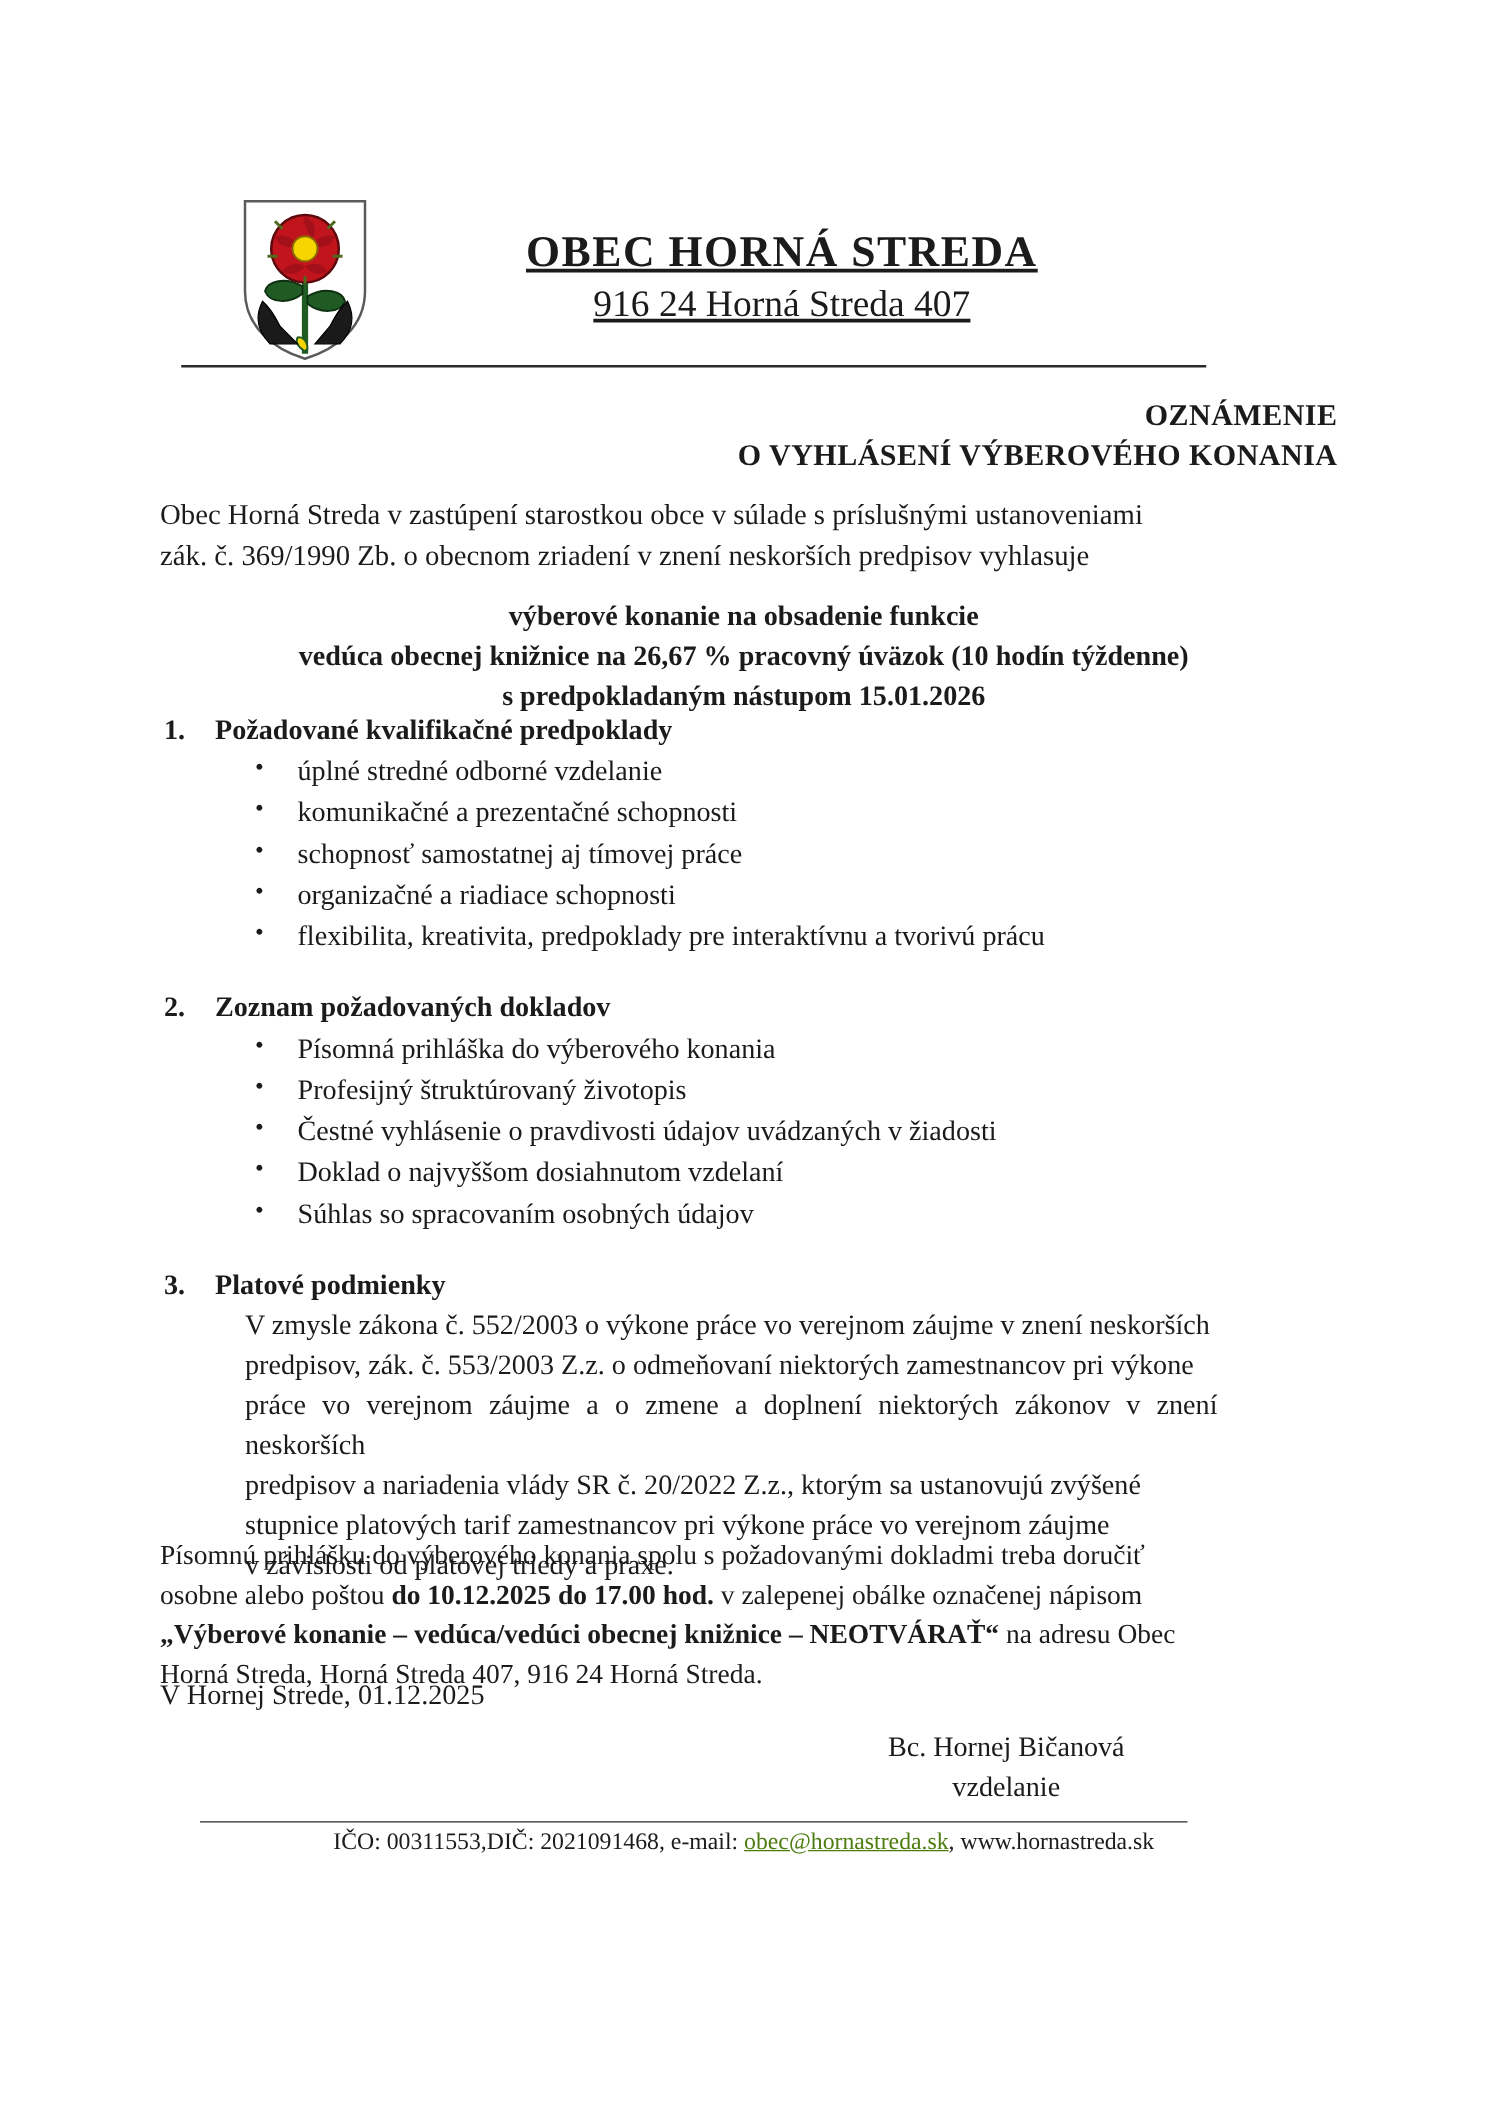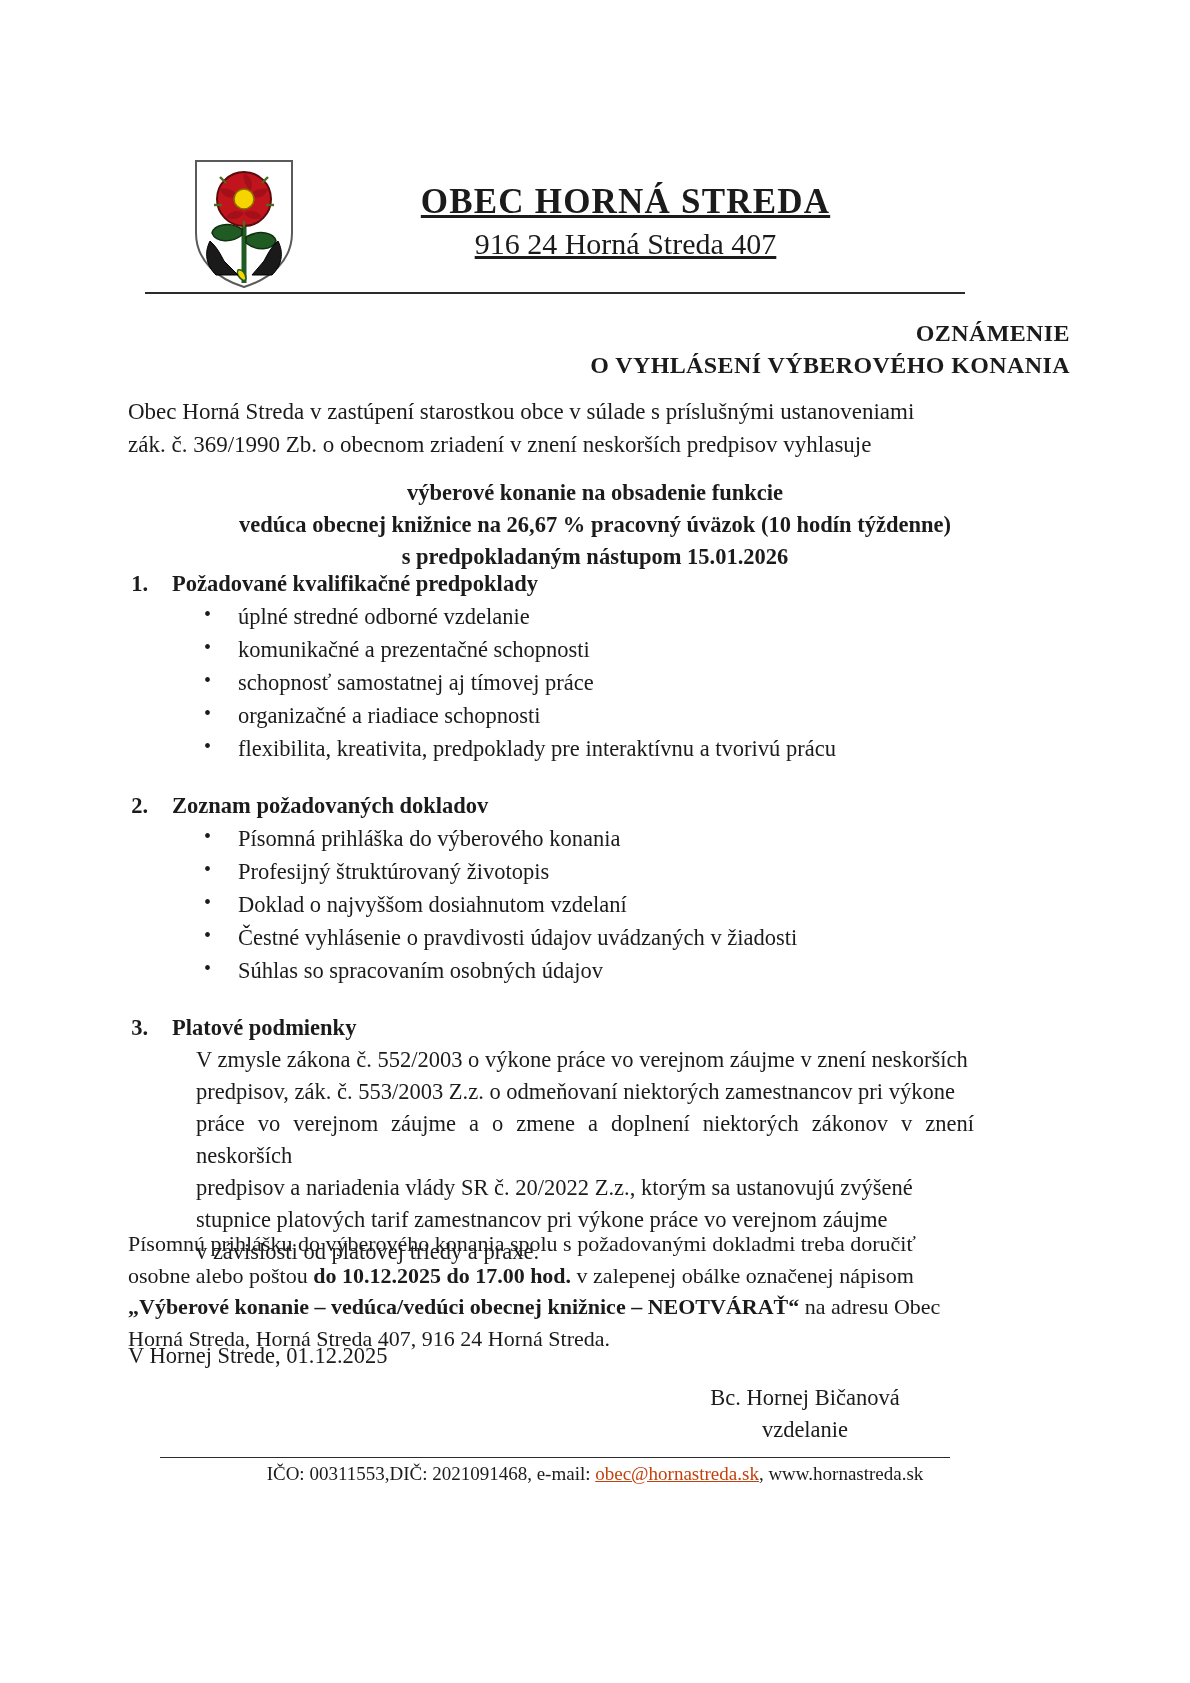--- a/index.html
+++ b/index.html
@@ -198,21 +198,21 @@
   .footer {
     position: absolute;
     top: 1462px;
     left: 120px;
     width: 950px;
     text-align: center;
     font-size: 19px;
     line-height: 1.3;
   }
   .footer .email {
-    color: #c2410c;
+    color: #4d7c0f;
     text-decoration: underline;
     text-align: center;
   }
 </style>
 </head>
 <body>
 
 <div class="page">
 
   <div class="header">
@@ -292,22 +292,22 @@
     </div>
 
     <div class="section">
       <div class="section-head">
         <span class="section-num">2.</span>
         <span class="section-title">Zoznam požadovaných dokladov</span>
       </div>
       <ul class="bullets">
         <li>Písomná prihláška do výberového konania</li>
         <li>Profesijný štruktúrovaný životopis</li>
+        <li>Čestné vyhlásenie o pravdivosti údajov uvádzaných v žiadosti</li>
         <li>Doklad o najvyššom dosiahnutom vzdelaní</li>
-        <li>Čestné vyhlásenie o pravdivosti údajov uvádzaných v žiadosti</li>
         <li>Súhlas so spracovaním osobných údajov</li>
       </ul>
     </div>
 
     <div class="section">
       <div class="section-head">
         <span class="section-num">3.</span>
         <span class="section-title">Platové podmienky</span>
       </div>
       <div class="section-body">

